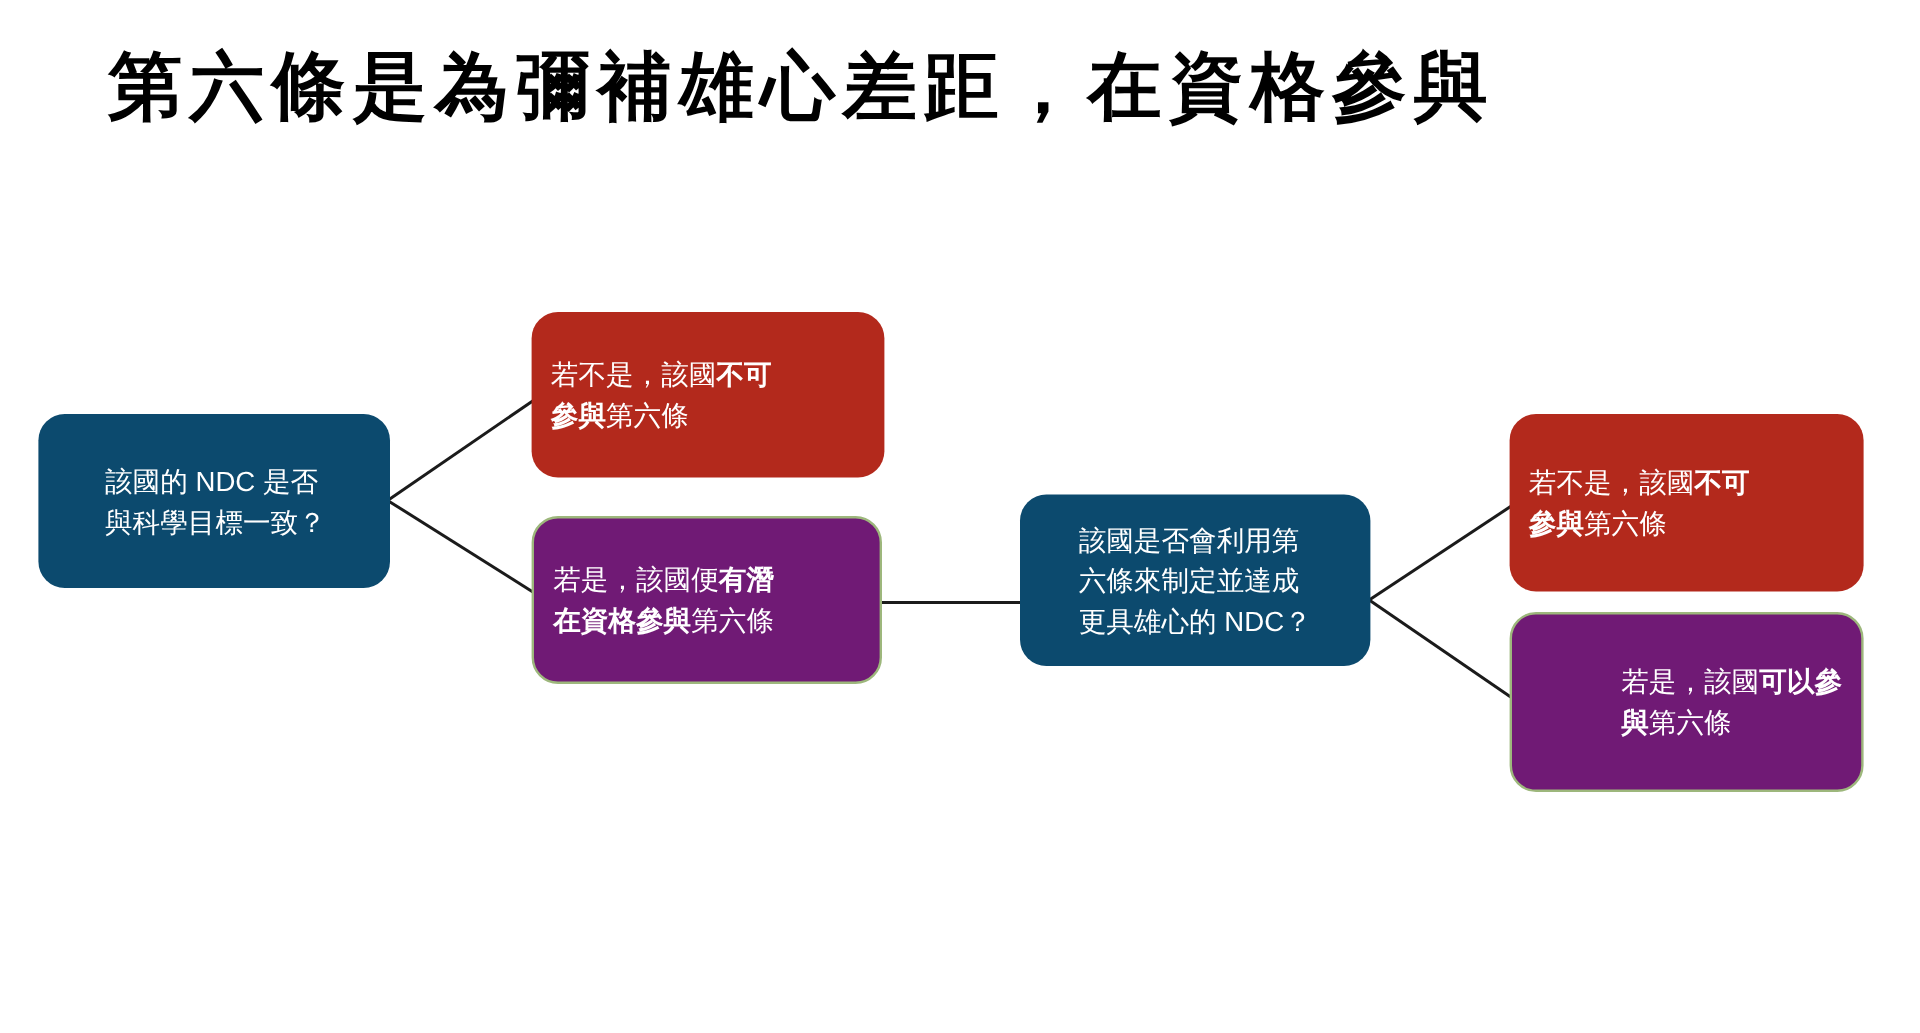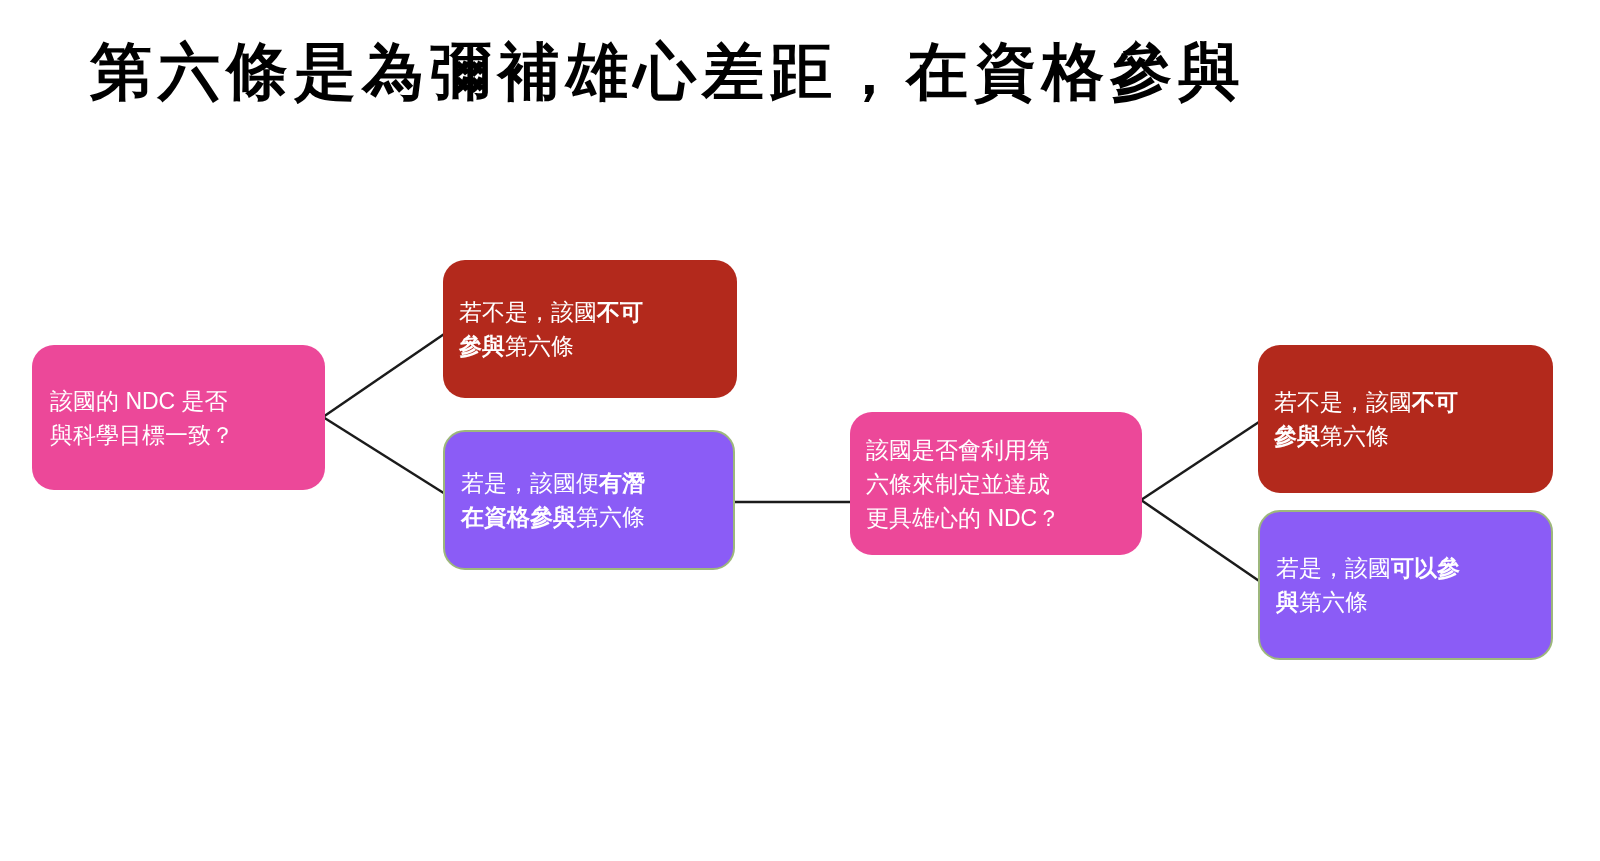--- a/index.html
+++ b/index.html
@@ -32,30 +32,30 @@
     display: flex;
     align-items: center;
     box-sizing: border-box;
     padding: 12px 16px;
     color: #ffffff;
     font-size: 23px;
     line-height: 34px;
     font-weight: 400;
   }
   .node .node-text { white-space: pre-wrap; }
-  .node-question { background: #ec4899; }
+  .node-question { background: #0c4a6e; justify-content: center; }
   .node-negative { background: #b3291c; }
-  .node-positive { background: #8b5cf6; border: 2px solid #9db77c; }
+  .node-positive { background: #701a75; border: 2px solid #9db77c; }
 
   .node-q1  { left: 32px;   top: 345px; width: 293px; height: 145px; padding-left: 18px; }
   .node-no1 { left: 443px;  top: 260px; width: 294px; height: 138px; }
   .node-yes1{ left: 443px;  top: 430px; width: 292px; height: 140px; }
   .node-q2  { left: 850px;  top: 412px; width: 292px; height: 143px; }
   .node-no2 { left: 1258px; top: 345px; width: 295px; height: 148px; }
-  .node-yes2{ left: 1258px; top: 510px; width: 295px; height: 150px; }
+  .node-yes2{ left: 1258px; top: 510px; width: 295px; height: 150px; justify-content: flex-end; }
 </style>
 </head>
 <body>
 
 <div class="slide-title">第六條是為彌補雄心差距，在資格參與</div>
 
 <svg class="connectors" viewBox="0 0 1600 861" xmlns="http://www.w3.org/2000/svg">
   <line x1="323" y1="417" x2="450" y2="330" stroke="#1b1b1b" stroke-width="2.5"></line>
   <line x1="323" y1="417" x2="450" y2="497" stroke="#1b1b1b" stroke-width="2.5"></line>
   <line x1="730" y1="502" x2="856" y2="502" stroke="#1b1b1b" stroke-width="2.5"></line>

